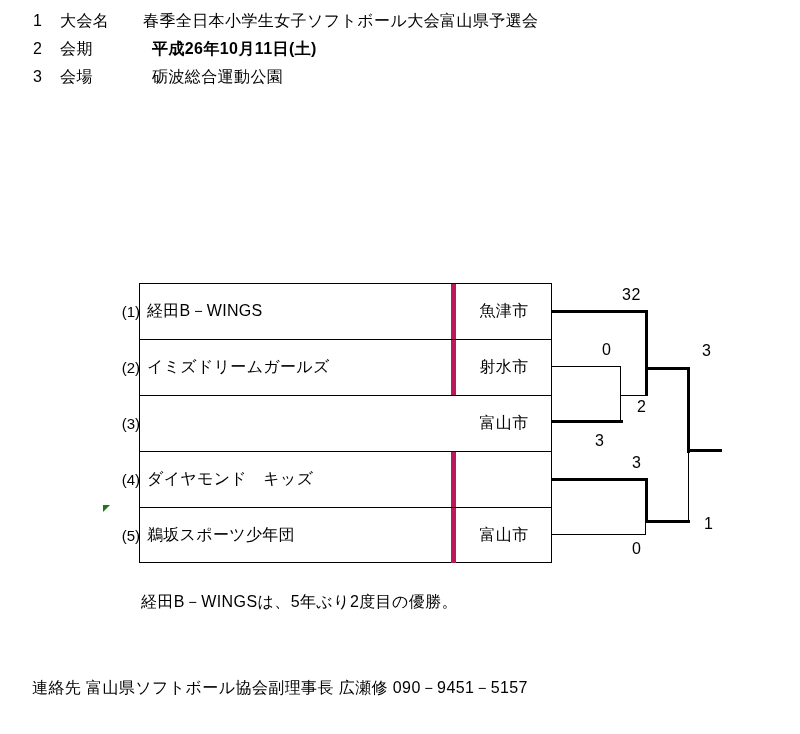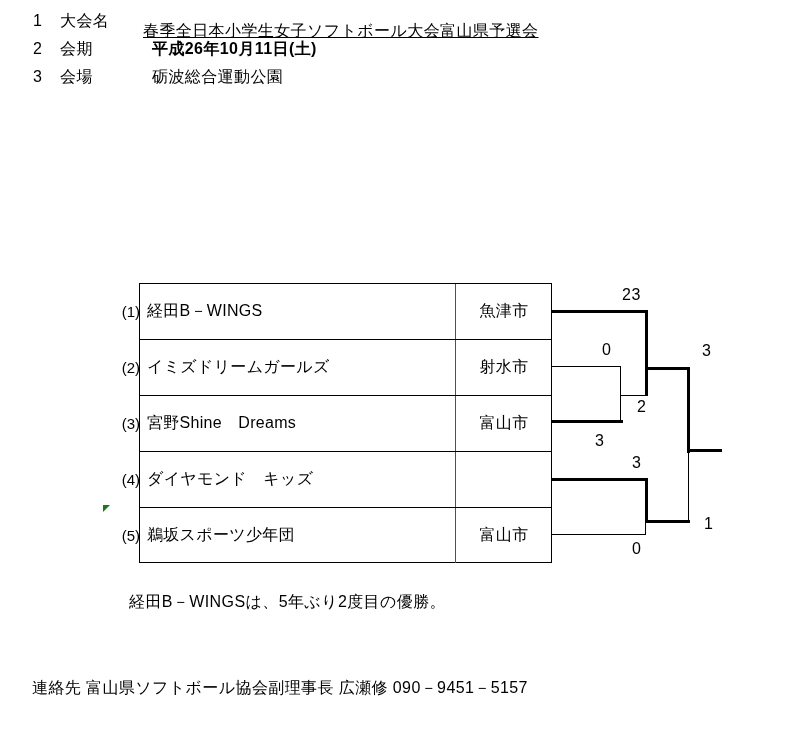--- a/index.html
+++ b/index.html
@@ -38,21 +38,21 @@
   }
   .trow{
     position:absolute;left:0;width:411px;height:56px;
     box-sizing:border-box;
     border-bottom:1px solid #000;
   }
   .trow.last{border-bottom:none;text-decoration:underline;}
   .tname{
     position:absolute;left:0;top:0;width:316px;height:55px;
     box-sizing:border-box;
-    border-right:1px solid #be185d;
+    border-right:5px solid #be185d;
     display:flex;align-items:center;
     padding-left:7px;
     font-size:16px;
     letter-spacing:0.3px;
     white-space:nowrap;
   }
   .tcity{
     position:absolute;left:317px;top:0;width:94px;height:55px;
     display:flex;align-items:center;justify-content:center;
     font-size:16px;
@@ -102,21 +102,21 @@
 </head>
 <body>
 
 <div class="page">
 
   <div class="hdr">
 
     <div class="hdr-row" style="left:0;top:12px;">
       <span class="hdr-no" style="left:33px;top:0;">1</span>
       <span class="hdr-key" style="left:60px;top:0;">大会名</span>
-      <span class="hdr-val" style="left:143px;top:10px;text-decoration:underline;">春季全日本小学生女子ソフトボール大会富山県予選会</span>
+      <span class="hdr-val" style="left:143px;top:0;">春季全日本小学生女子ソフトボール大会富山県予選会</span>
     </div>
 
     <div class="hdr-row" style="left:0;top:40px;">
       <span class="hdr-no" style="left:33px;top:0;">2</span>
       <span class="hdr-key" style="left:60px;top:0;">会期</span>
       <span class="hdr-val" style="left:152px;top:0;font-weight:bold;">平成26年10月11日(土)</span>
     </div>
 
     <div class="hdr-row" style="left:0;top:68px;">
       <span class="hdr-no" style="left:33px;top:0;">3</span>
@@ -140,21 +140,20 @@
       <div class="tname">経田B－WINGS</div>
       <div class="tcity">魚津市</div>
     </div>
 
     <div class="trow" style="top:56px;">
       <div class="tname">イミズドリームガールズ</div>
       <div class="tcity">射水市</div>
     </div>
 
     <div class="trow" style="top:112px;">
-      <div class="tname">宮野Shine　Dreams</div>
       <div class="tcity">富山市</div>
     </div>
 
     <div class="trow" style="top:168px;">
       <div class="tname">ダイヤモンド　キッズ</div>
     </div>
 
     <div class="trow last" style="top:224px;">
       <div class="tname">鵜坂スポーツ少年団</div>
       <div class="tcity">富山市</div>
@@ -185,28 +184,28 @@
     <div class="ln v-thick" style="left:645px;top:478px;height:44px;"></div>
     <div class="ln v-thin" style="left:645px;top:520px;height:15px;"></div>
 
     <div class="ln h-thick" style="left:645px;top:520px;width:45px;"></div>
 
     <div class="ln v-thick" style="left:687px;top:367px;height:86px;"></div>
     <div class="ln v-thin" style="left:688px;top:450px;height:73px;"></div>
 
     <div class="ln h-thick" style="left:687px;top:449px;width:35px;"></div>
 
-    <div class="score" style="left:622px;top:286px;">23</div>
+    <div class="score" style="left:622px;top:286px;">32</div>
     <div class="score" style="left:602px;top:341px;">0</div>
     <div class="score" style="left:637px;top:398px;">2</div>
     <div class="score" style="left:595px;top:432px;">3</div>
     <div class="score" style="left:632px;top:454px;">3</div>
     <div class="score" style="left:632px;top:540px;">0</div>
     <div class="score" style="left:702px;top:342px;">3</div>
     <div class="score" style="left:704px;top:515px;">1</div>
 
   </div>
 
-  <div class="caption" style="left:129px;top:592px;">経田B－WINGSは、5年ぶり2度目の優勝。</div>
+  <div class="caption" style="left:141px;top:592px;">経田B－WINGSは、5年ぶり2度目の優勝。</div>
 
   <div class="caption" style="left:32px;top:678px;">連絡先  富山県ソフトボール協会副理事長  広瀬修    090－9451－5157</div>
 
 </div>
 
 </body></html>

